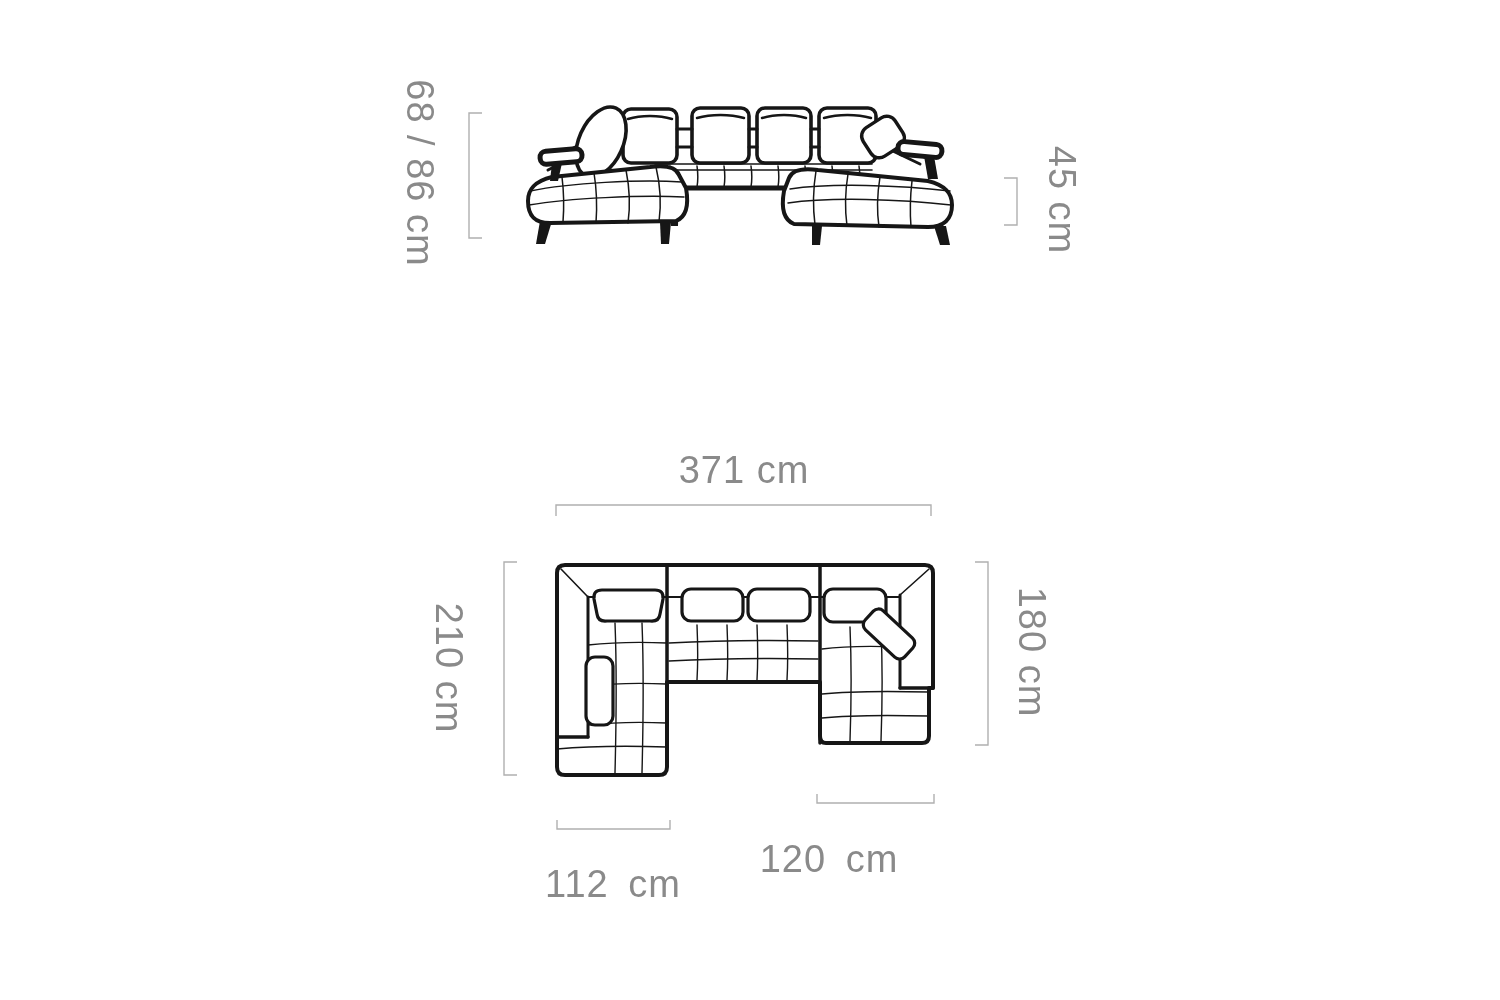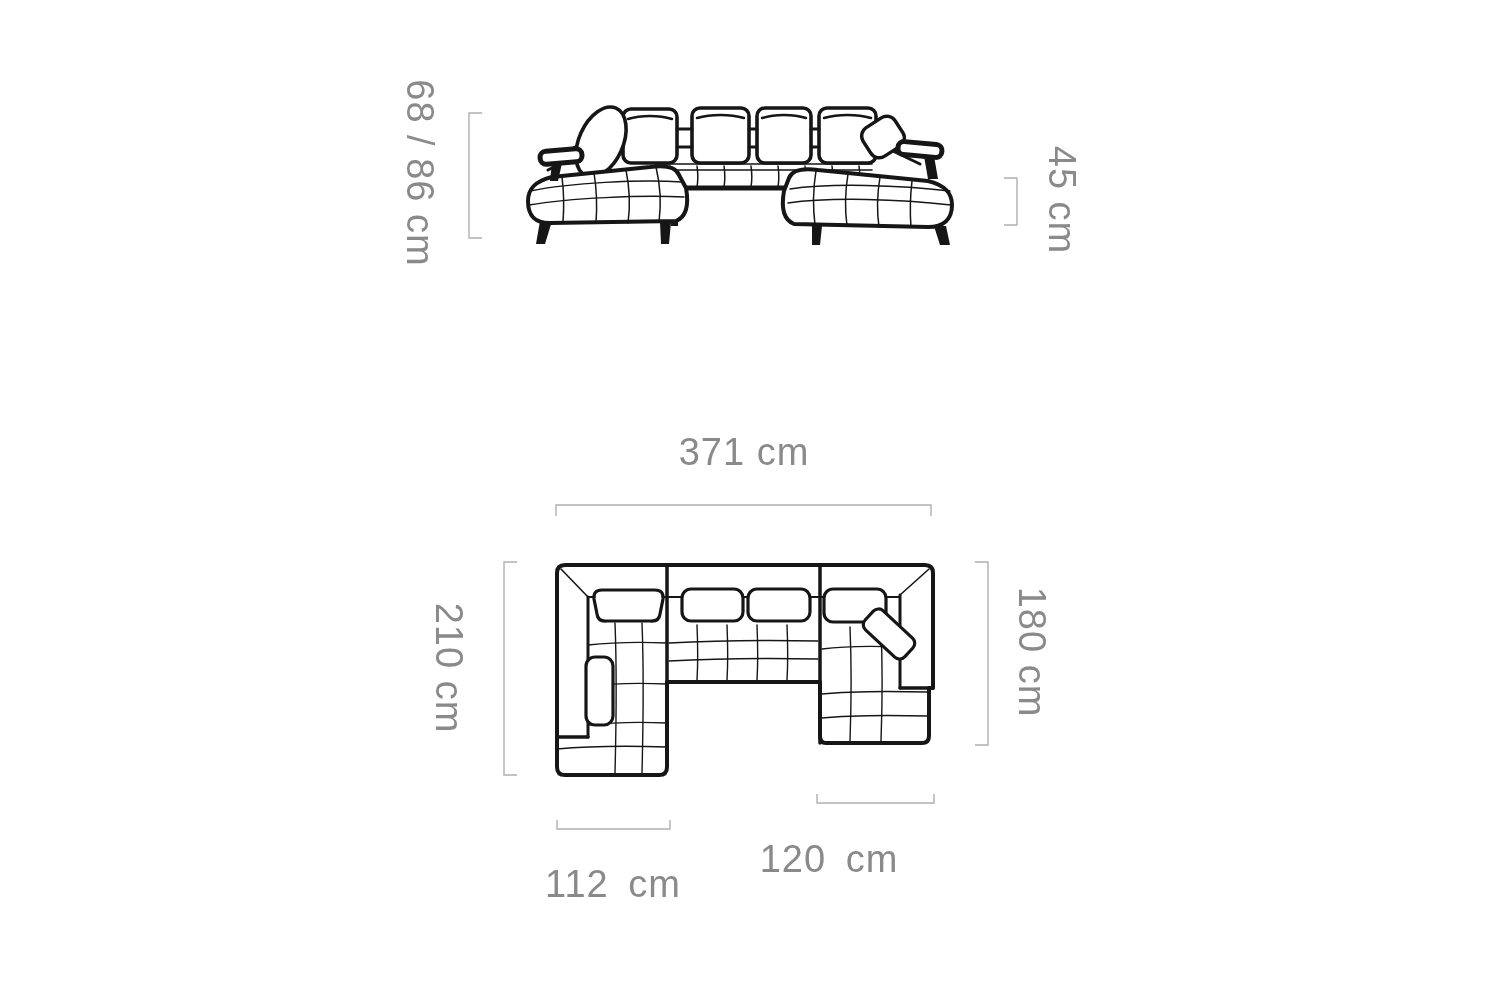--- a/index.html
+++ b/index.html
@@ -172,19 +172,19 @@
   </svg>
   <svg class="dim-bracket" style="left:556px;top:819px;" width="116" height="12" viewBox="0 0 116 12">
     <polyline class="bracket-line" points="1,1 1,10 114,10 114,1"></polyline>
   </svg>
   <svg class="dim-bracket" style="left:816px;top:793px;" width="120" height="12" viewBox="0 0 120 12">
     <polyline class="bracket-line" points="1,1 1,10 118,10 118,1"></polyline>
   </svg>
 
   <div class="dim-label rot" style="left:420px;top:173px;">68 / 86 cm</div>
   <div class="dim-label rot" style="left:1062px;top:200px;">45 cm</div>
-  <div class="dim-label" style="left:744px;top:452px;">371 cm</div>
+  <div class="dim-label" style="left:744px;top:470px;">371 cm</div>
   <div class="dim-label rot" style="left:449px;top:668px;">210 cm</div>
   <div class="dim-label rot" style="left:1032px;top:652px;">180 cm</div>
   <div class="dim-label" style="left:613px;top:884px;word-spacing:8px;text-align:center;">112 cm</div>
   <div class="dim-label" style="left:829px;top:859px;word-spacing:8px;">120 cm</div>
 
 </div>
 
 </body></html>

